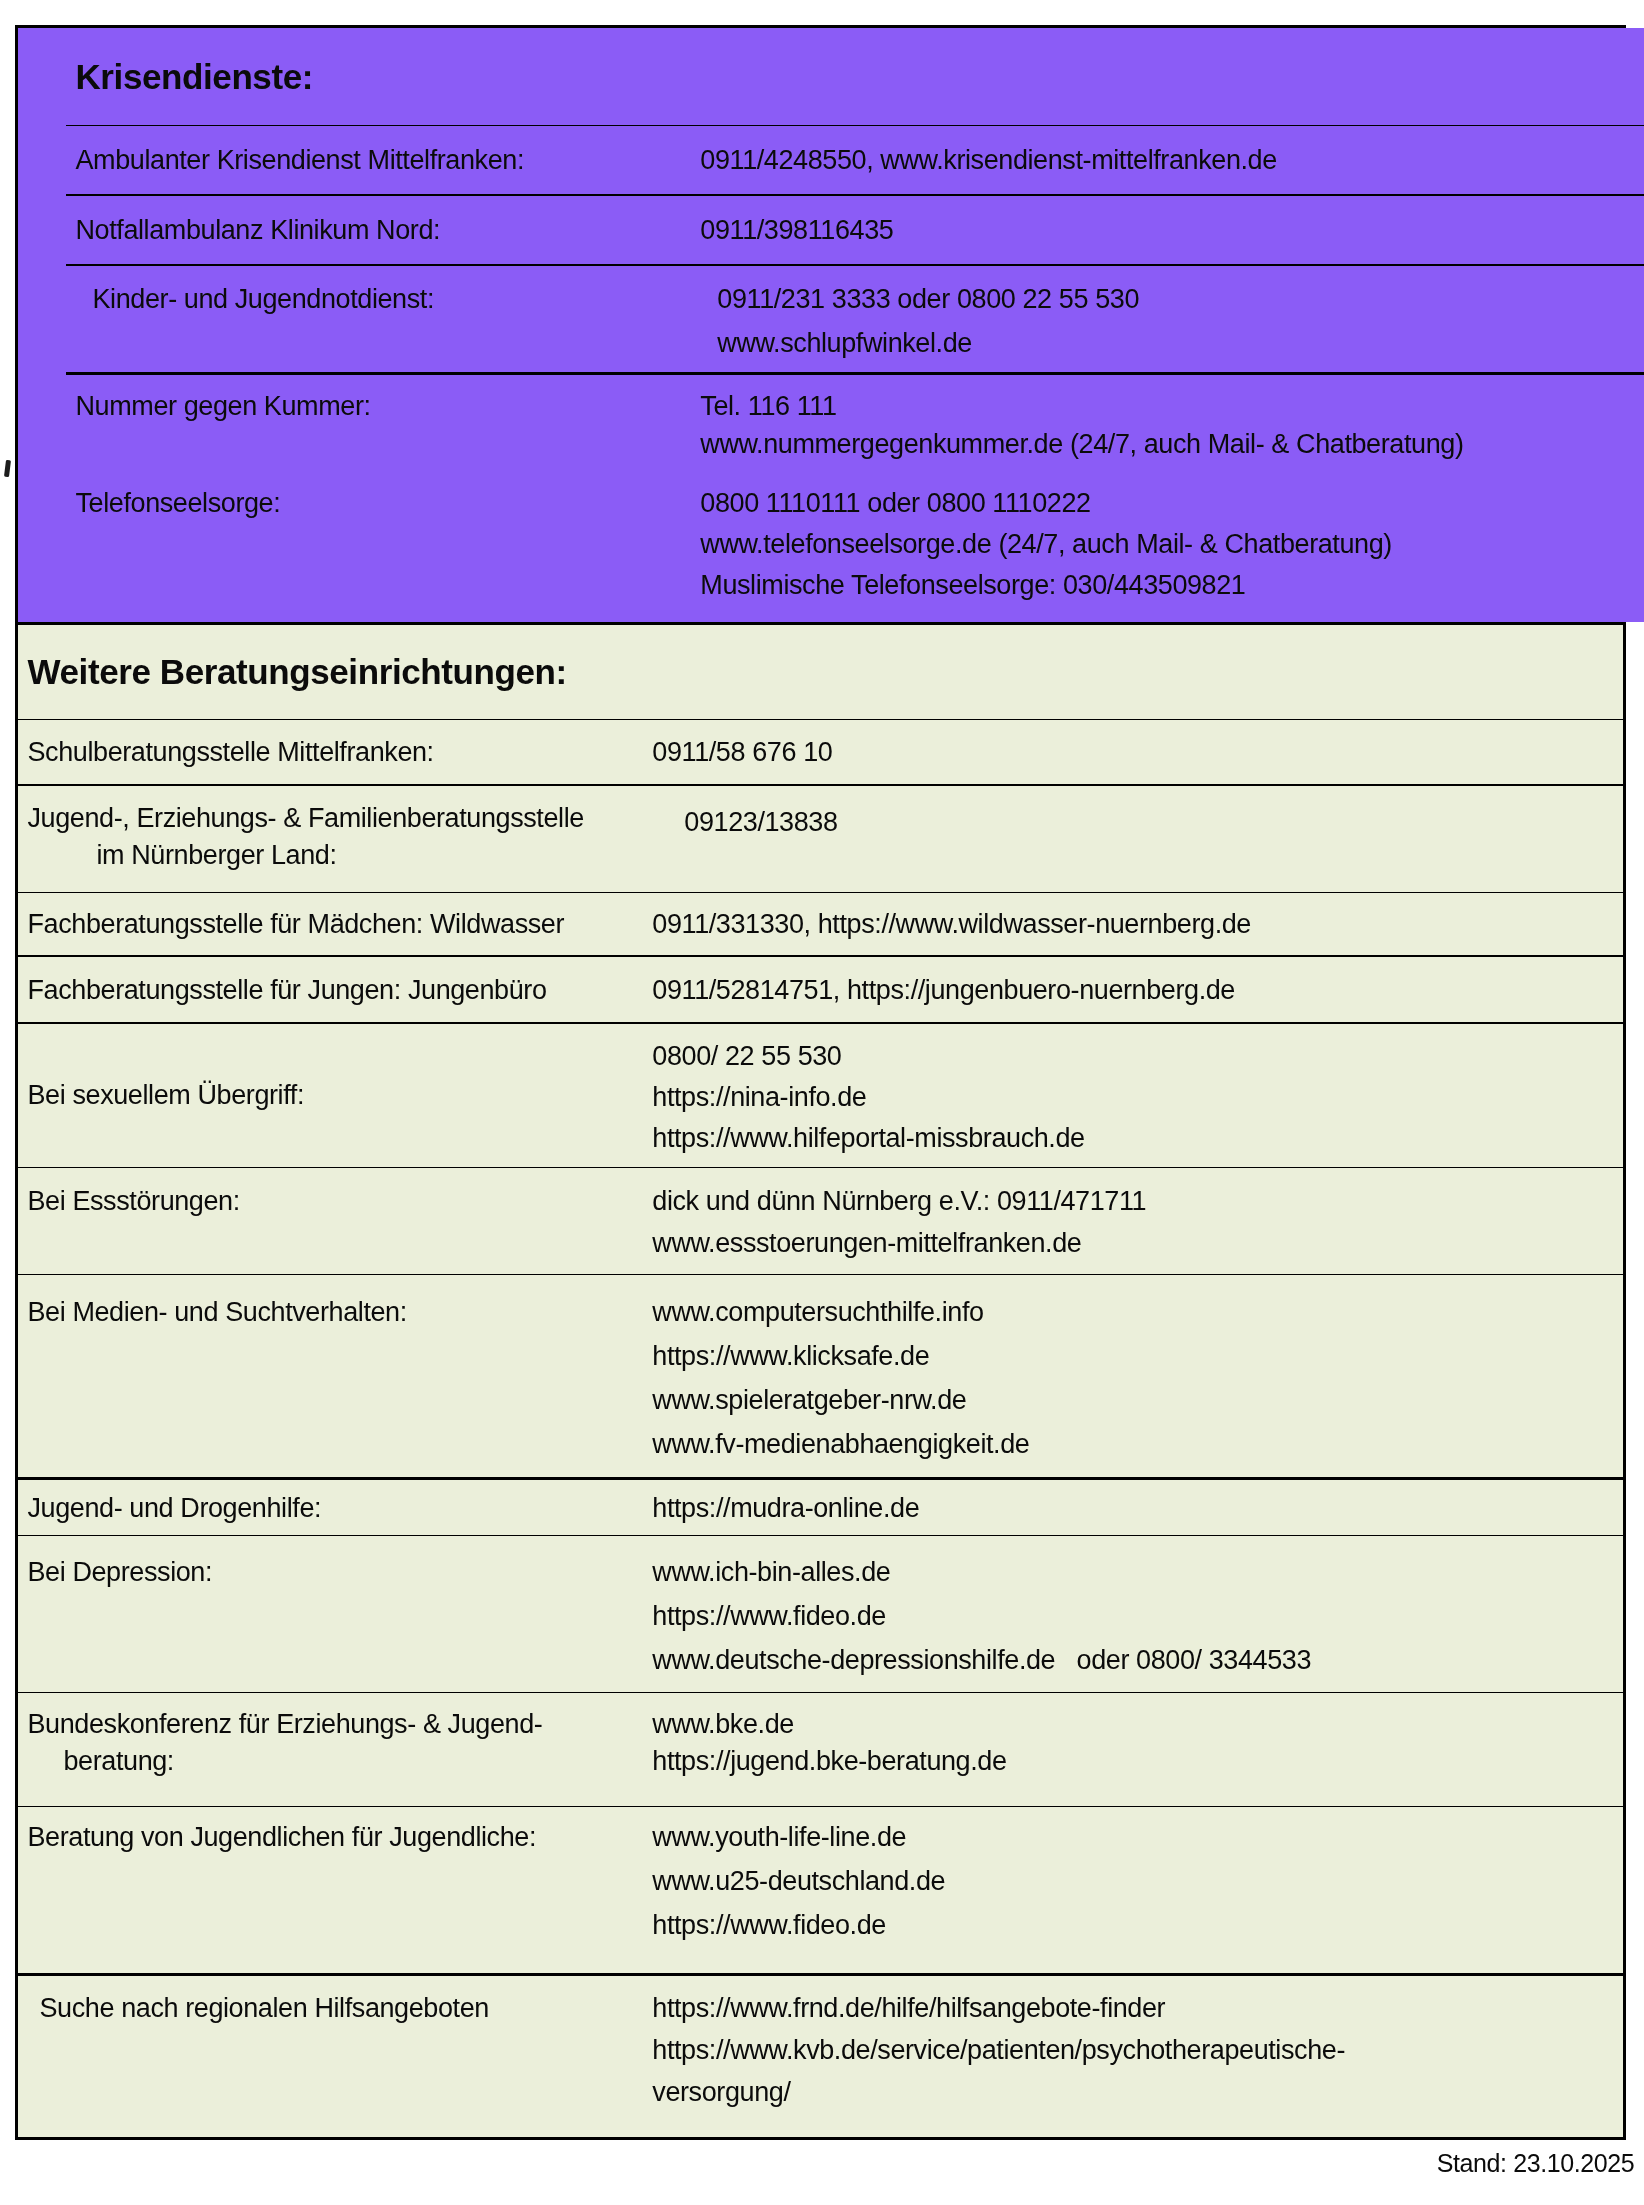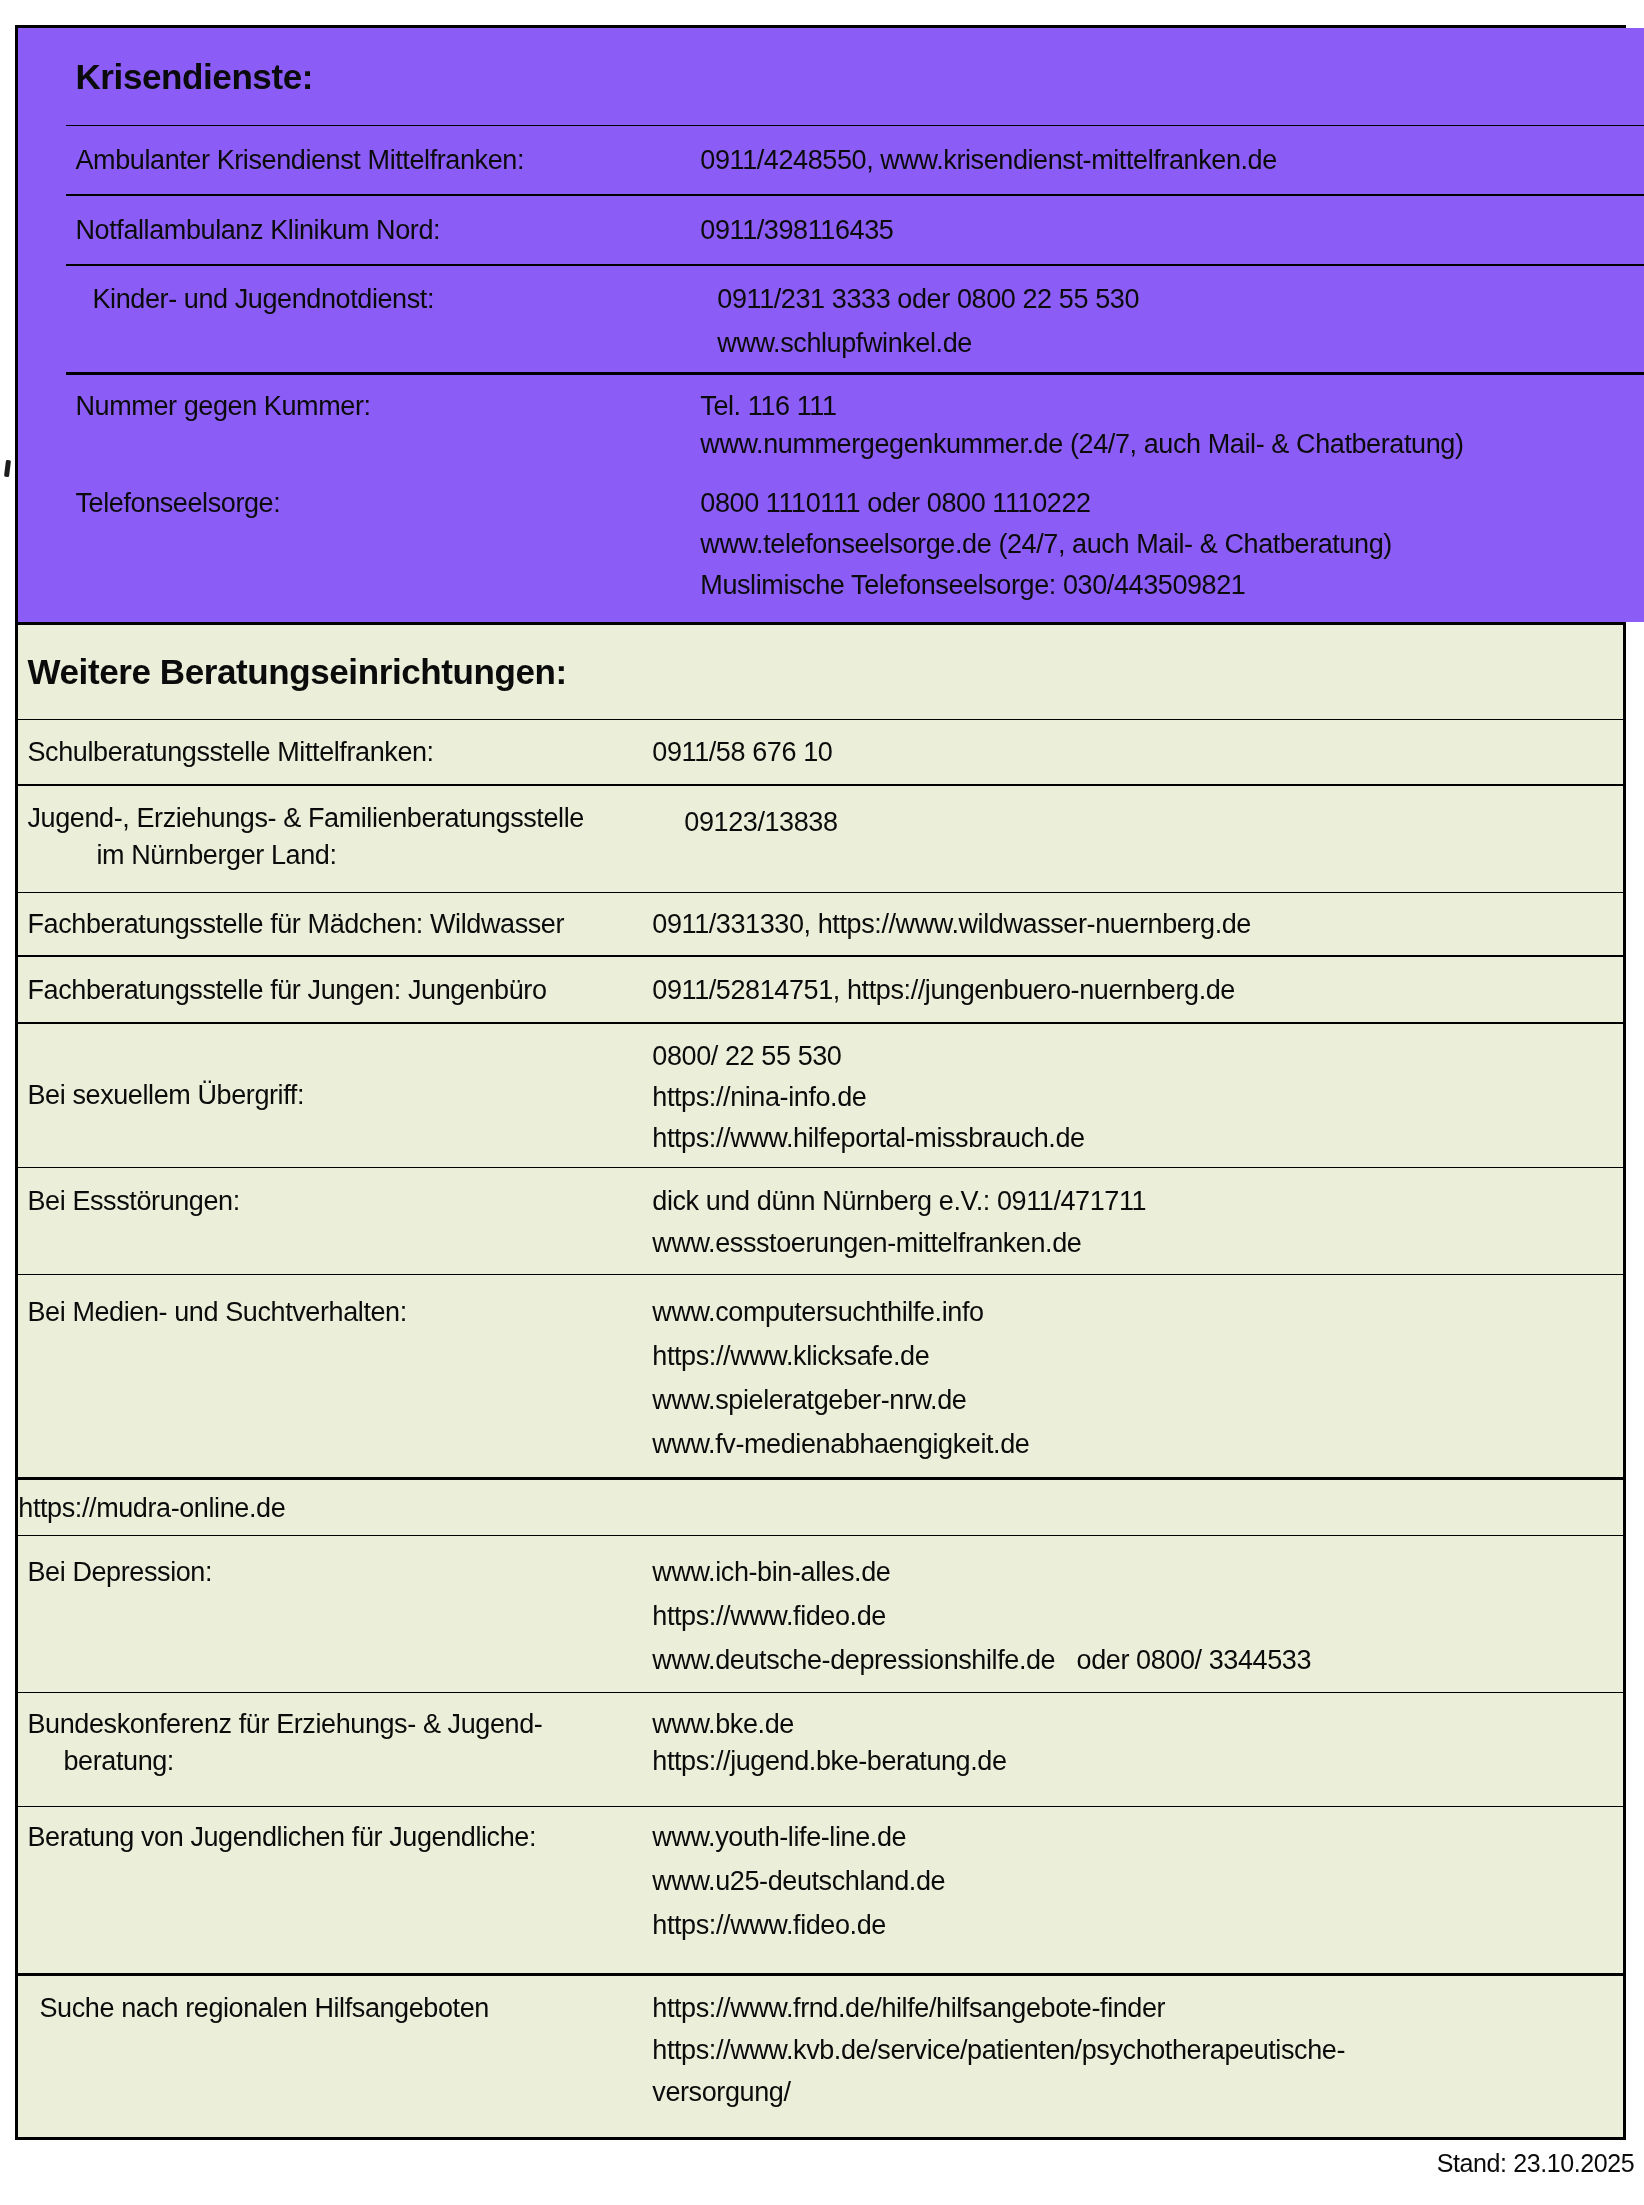--- a/index.html
+++ b/index.html
@@ -194,20 +194,23 @@
             <span class="line" style="line-height: 44px;">Bei Medien- und Suchtverhalten:</span>
           </div>
           <div class="value" style="padding-top: 14.5px;">
             <span class="line" style="line-height: 44px;">www.computersuchthilfe.info</span>
             <span class="line" style="line-height: 44px;">https://www.klicksafe.de</span>
             <span class="line" style="line-height: 44px;">www.spieleratgeber-nrw.de</span>
             <span class="line" style="line-height: 44px;">www.fv-medienabhaengigkeit.de</span>
           </div>
         </div>
         <div class="row vcenter" style="height: 58px; border-top-width: 3.8px;">
+          <div class="label">
+            <span class="line">Jugend- und Drogenhilfe:</span>
+          </div>
           <div class="value">
             <span class="line">https://mudra-online.de</span>
           </div>
         </div>
         <div class="row" style="height: 157px; border-top-width: 1.5px;">
           <div class="label" style="padding-top: 13.8px;">
             <span class="line" style="line-height: 44px;">Bei Depression:</span>
           </div>
           <div class="value" style="padding-top: 13.8px;">
             <span class="line" style="line-height: 44px;">www.ich-bin-alles.de</span>

